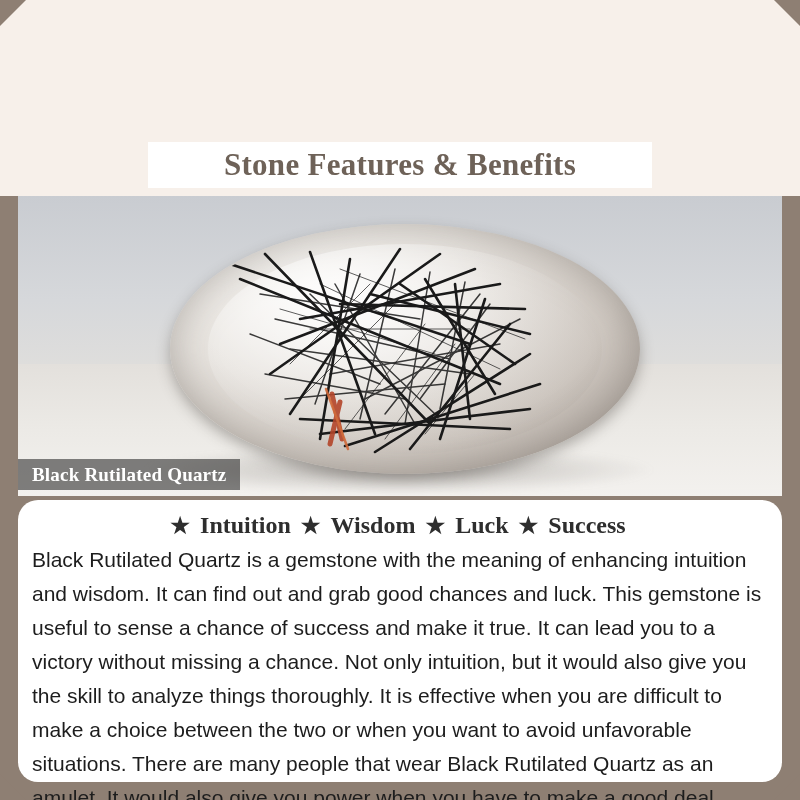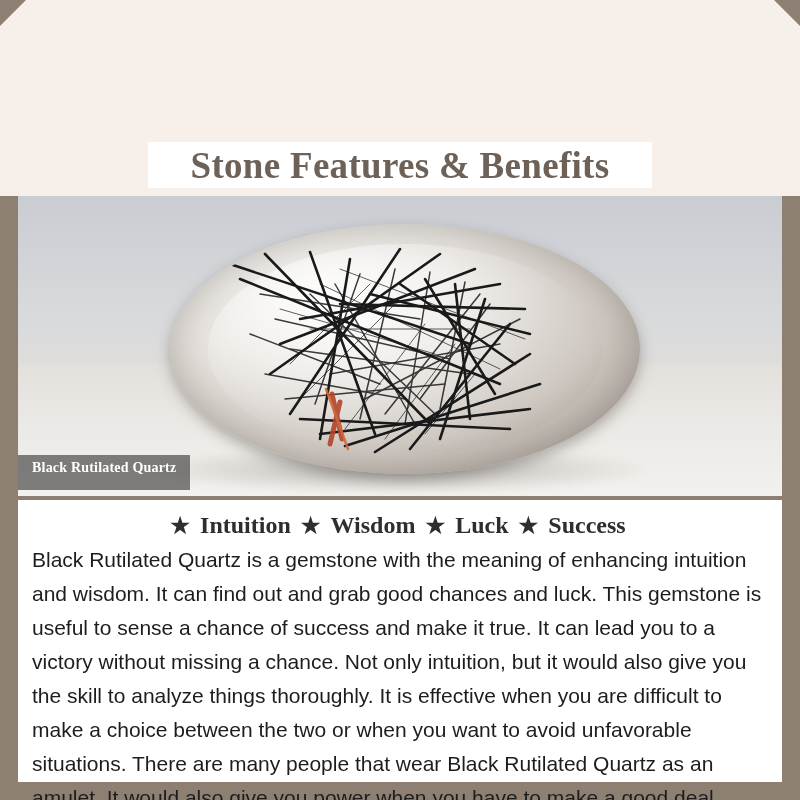--- a/index.html
+++ b/index.html
@@ -86,21 +86,21 @@
     width: 504px;
     height: 46px;
     background: #ffffff;
     display: flex;
     align-items: center;
     justify-content: center;
   }
   .title-text {
     font-family: "Liberation Serif", serif;
     font-weight: bold;
-    font-size: 37px;
+    font-size: 31px;
     color: #6e6258;
     letter-spacing: 0.3px;
   }
 
   
   .photo {
     position: absolute;
     left: 18px;
     top: 196px;
     width: 764px;
@@ -151,38 +151,39 @@
     height: 84%;
     border-radius: 50%;
     background: radial-gradient(ellipse at 35% 30%, rgba(255,255,255,0.85) 0%, rgba(255,255,255,0.25) 40%, rgba(180,172,165,0.15) 75%, rgba(120,112,104,0.2) 100%);
   }
   .gem svg { position: absolute; left: 0; top: 0; }
 
   .caption-bar {
     position: absolute;
     left: 0;
     bottom: 6px;
-    padding: 5px 14px 14px 14px;
+    padding: 5px 14px 4px 14px;
     background: rgba(30,30,30,0.55);
     color: #ffffff;
-    font-size: 14px;
+    font-size: 19px;
     font-weight: bold;
     font-family: "Liberation Serif", serif;
     letter-spacing: 0.2px;
   }
 
   
   .body-panel {
     position: absolute;
     left: 18px;
     top: 500px;
     width: 764px;
     height: 282px;
     background: #ffffff;
     padding: 0;
+    border-radius: 20px;
   }
   .keywords {
     margin: 12px 0 4px 0;
     text-align: center;
     font-family: "Liberation Serif", serif;
     font-weight: bold;
     font-size: 24px;
     color: #2e2e2e;
     white-space: nowrap;
   }

